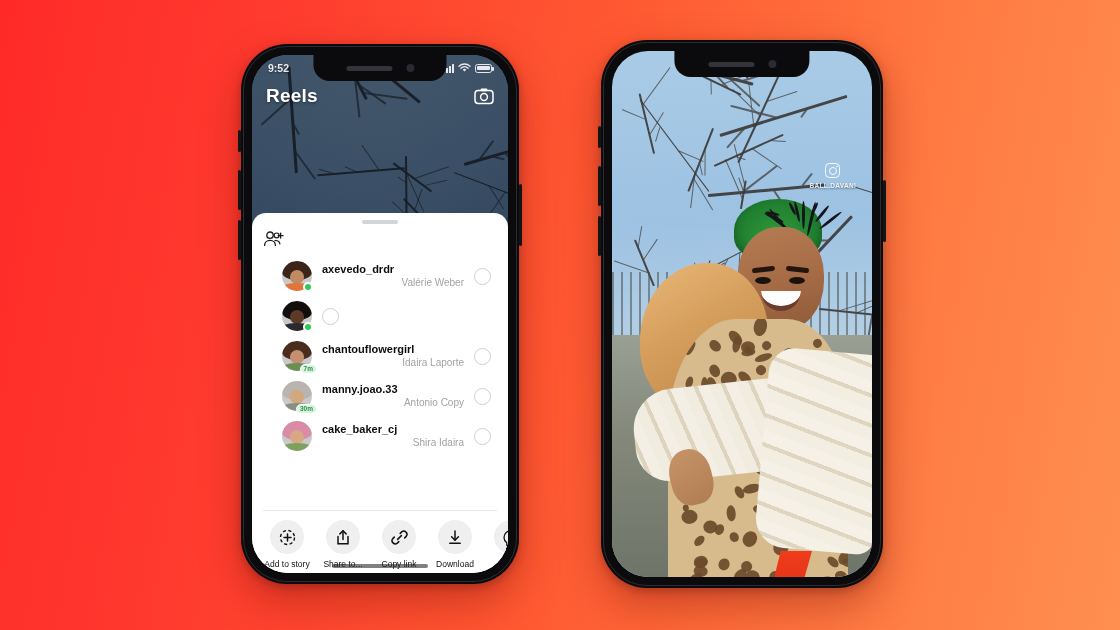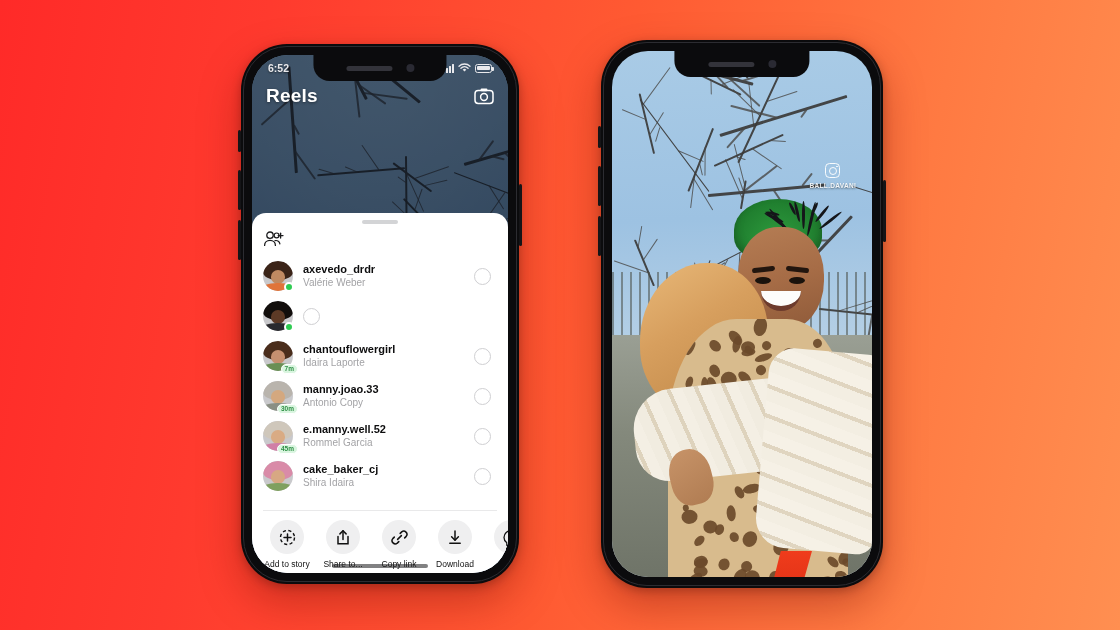--- a/index.html
+++ b/index.html
@@ -115,21 +115,21 @@
   .search-box {
     flex: 1; height: 27px; background: #efeff0; border-radius: 9px;
     display: flex; align-items: center; gap: 6px; padding: 0 9px;
   }
   .search-ph { color: #8e8e90; font-size: 11.5px; }
   .addppl { width: 22px; height: 18px; flex: 0 0 auto; }
 
   .contacts { flex: 1; overflow: hidden; padding-top: 1px; }
   .crow {
     display: flex; align-items: center; gap: 10px;
-    padding: 6px 17px 6px 11px; height: 40px;
+    padding: 6px 17px 6px 11px; height: 40px; margin-left: 19px;
   }
   .av-wrap { position: relative; width: 30px; height: 30px; flex: 0 0 auto; }
   .av {
     width: 30px; height: 30px; border-radius: 50%; overflow: hidden;
     position: relative; background: #c9c9cc;
   }
   .av .hair { position: absolute; left: 0; right: 0; top: 0; height: 62%; border-radius: 50% 50% 44% 44%; }
   .av .face { position: absolute; left: 26%; right: 26%; top: 30%; height: 46%; border-radius: 50%; }
   .av .body { position: absolute; left: -6%; right: -6%; bottom: -14%; height: 42%; border-radius: 48% 48% 0 0; }
   .dot-online {
@@ -139,21 +139,21 @@
   }
   .badge-time {
     position: absolute; right: -5px; bottom: -3px;
     background: #d9f5df; color: #2e8f45;
     font-size: 6.5px; font-weight: bold;
     padding: 1px 3px; border-radius: 6px; border: 1.5px solid #fff;
     line-height: 1;
   }
   .cmeta { flex: 1; min-width: 0; }
   .cuser { font-size: 11px; font-weight: bold; color: #0d0d0e; line-height: 1.25; }
-  .cname { font-size: 10px; color: #a3a3a6; line-height: 1.3; }
+  .cname { font-size: 10px; color: #a3a3a6; line-height: 1.3; text-align: right; }
   .radio {
     width: 17px; height: 17px; border-radius: 50%;
     border: 1.3px solid #cfcfd2; flex: 0 0 auto;
   }
 
   
   .crow.fade { opacity: .85; }
   .sheet-div { height: 1px; background: #e9e9ea; margin: 0 11px; }
 
   
@@ -371,21 +371,21 @@
           <span class="branch" style="left:255.04013061523438px;top:322.7793914794922px;width:137.71938133239746px;height:1.12624568939209px;background:#262a33;transform:rotate(56.518821716308594deg)"></span>
         </div>
     </div>
 
     <div class="notch">
       <div class="speaker"></div>
       <div class="frontcam"></div>
     </div>
 
     <div class="statusbar">
-      <span>6:52</span>
+      <span>9:52</span>
       <span class="sb-right">
         <span class="bars">
             <i></i>
             <i></i>
             <i></i>
             <i></i>
           </span>
         <svg width="13" height="10" viewBox="0 0 13 10">
           <path d="M6.5 8.6 L4.7 6.7a2.6 2.6 0 0 1 3.6 0z" fill="#e9e9ec"></path>
           <path d="M2.9 5.2a5.2 5.2 0 0 1 7.2 0" stroke="#e9e9ec" stroke-width="1.3" fill="none" stroke-linecap="round"></path>
@@ -471,35 +471,20 @@
               <div class="av">
                 <span class="hair" style="background: rgb(185, 180, 173);"></span>
                 <span class="face" style="background: rgb(212, 168, 127);"></span>
                 <span class="body" style="background: rgb(138, 143, 132);"></span>
               </div>
               <span class="badge-time">30m</span>
             </div>
             <div class="cmeta">
               <div class="cuser">manny.joao.33</div>
               <div class="cname">Antonio Copy</div>
-            </div>
-            <div class="radio"></div>
-          </div>
-          <div class="crow">
-            <div class="av-wrap">
-              <div class="av">
-                <span class="hair" style="background: rgb(207, 199, 187);"></span>
-                <span class="face" style="background: rgb(217, 171, 132);"></span>
-                <span class="body" style="background: rgb(208, 127, 166);"></span>
-              </div>
-              <span class="badge-time">45m</span>
-            </div>
-            <div class="cmeta">
-              <div class="cuser">e.manny.well.52</div>
-              <div class="cname">Rommel Garcia</div>
             </div>
             <div class="radio"></div>
           </div>
           <div class="crow">
             <div class="av-wrap">
               <div class="av">
                 <span class="hair" style="background: rgb(217, 139, 168);"></span>
                 <span class="face" style="background: rgb(215, 168, 131);"></span>
                 <span class="body" style="background: rgb(127, 160, 95);"></span>
               </div>

